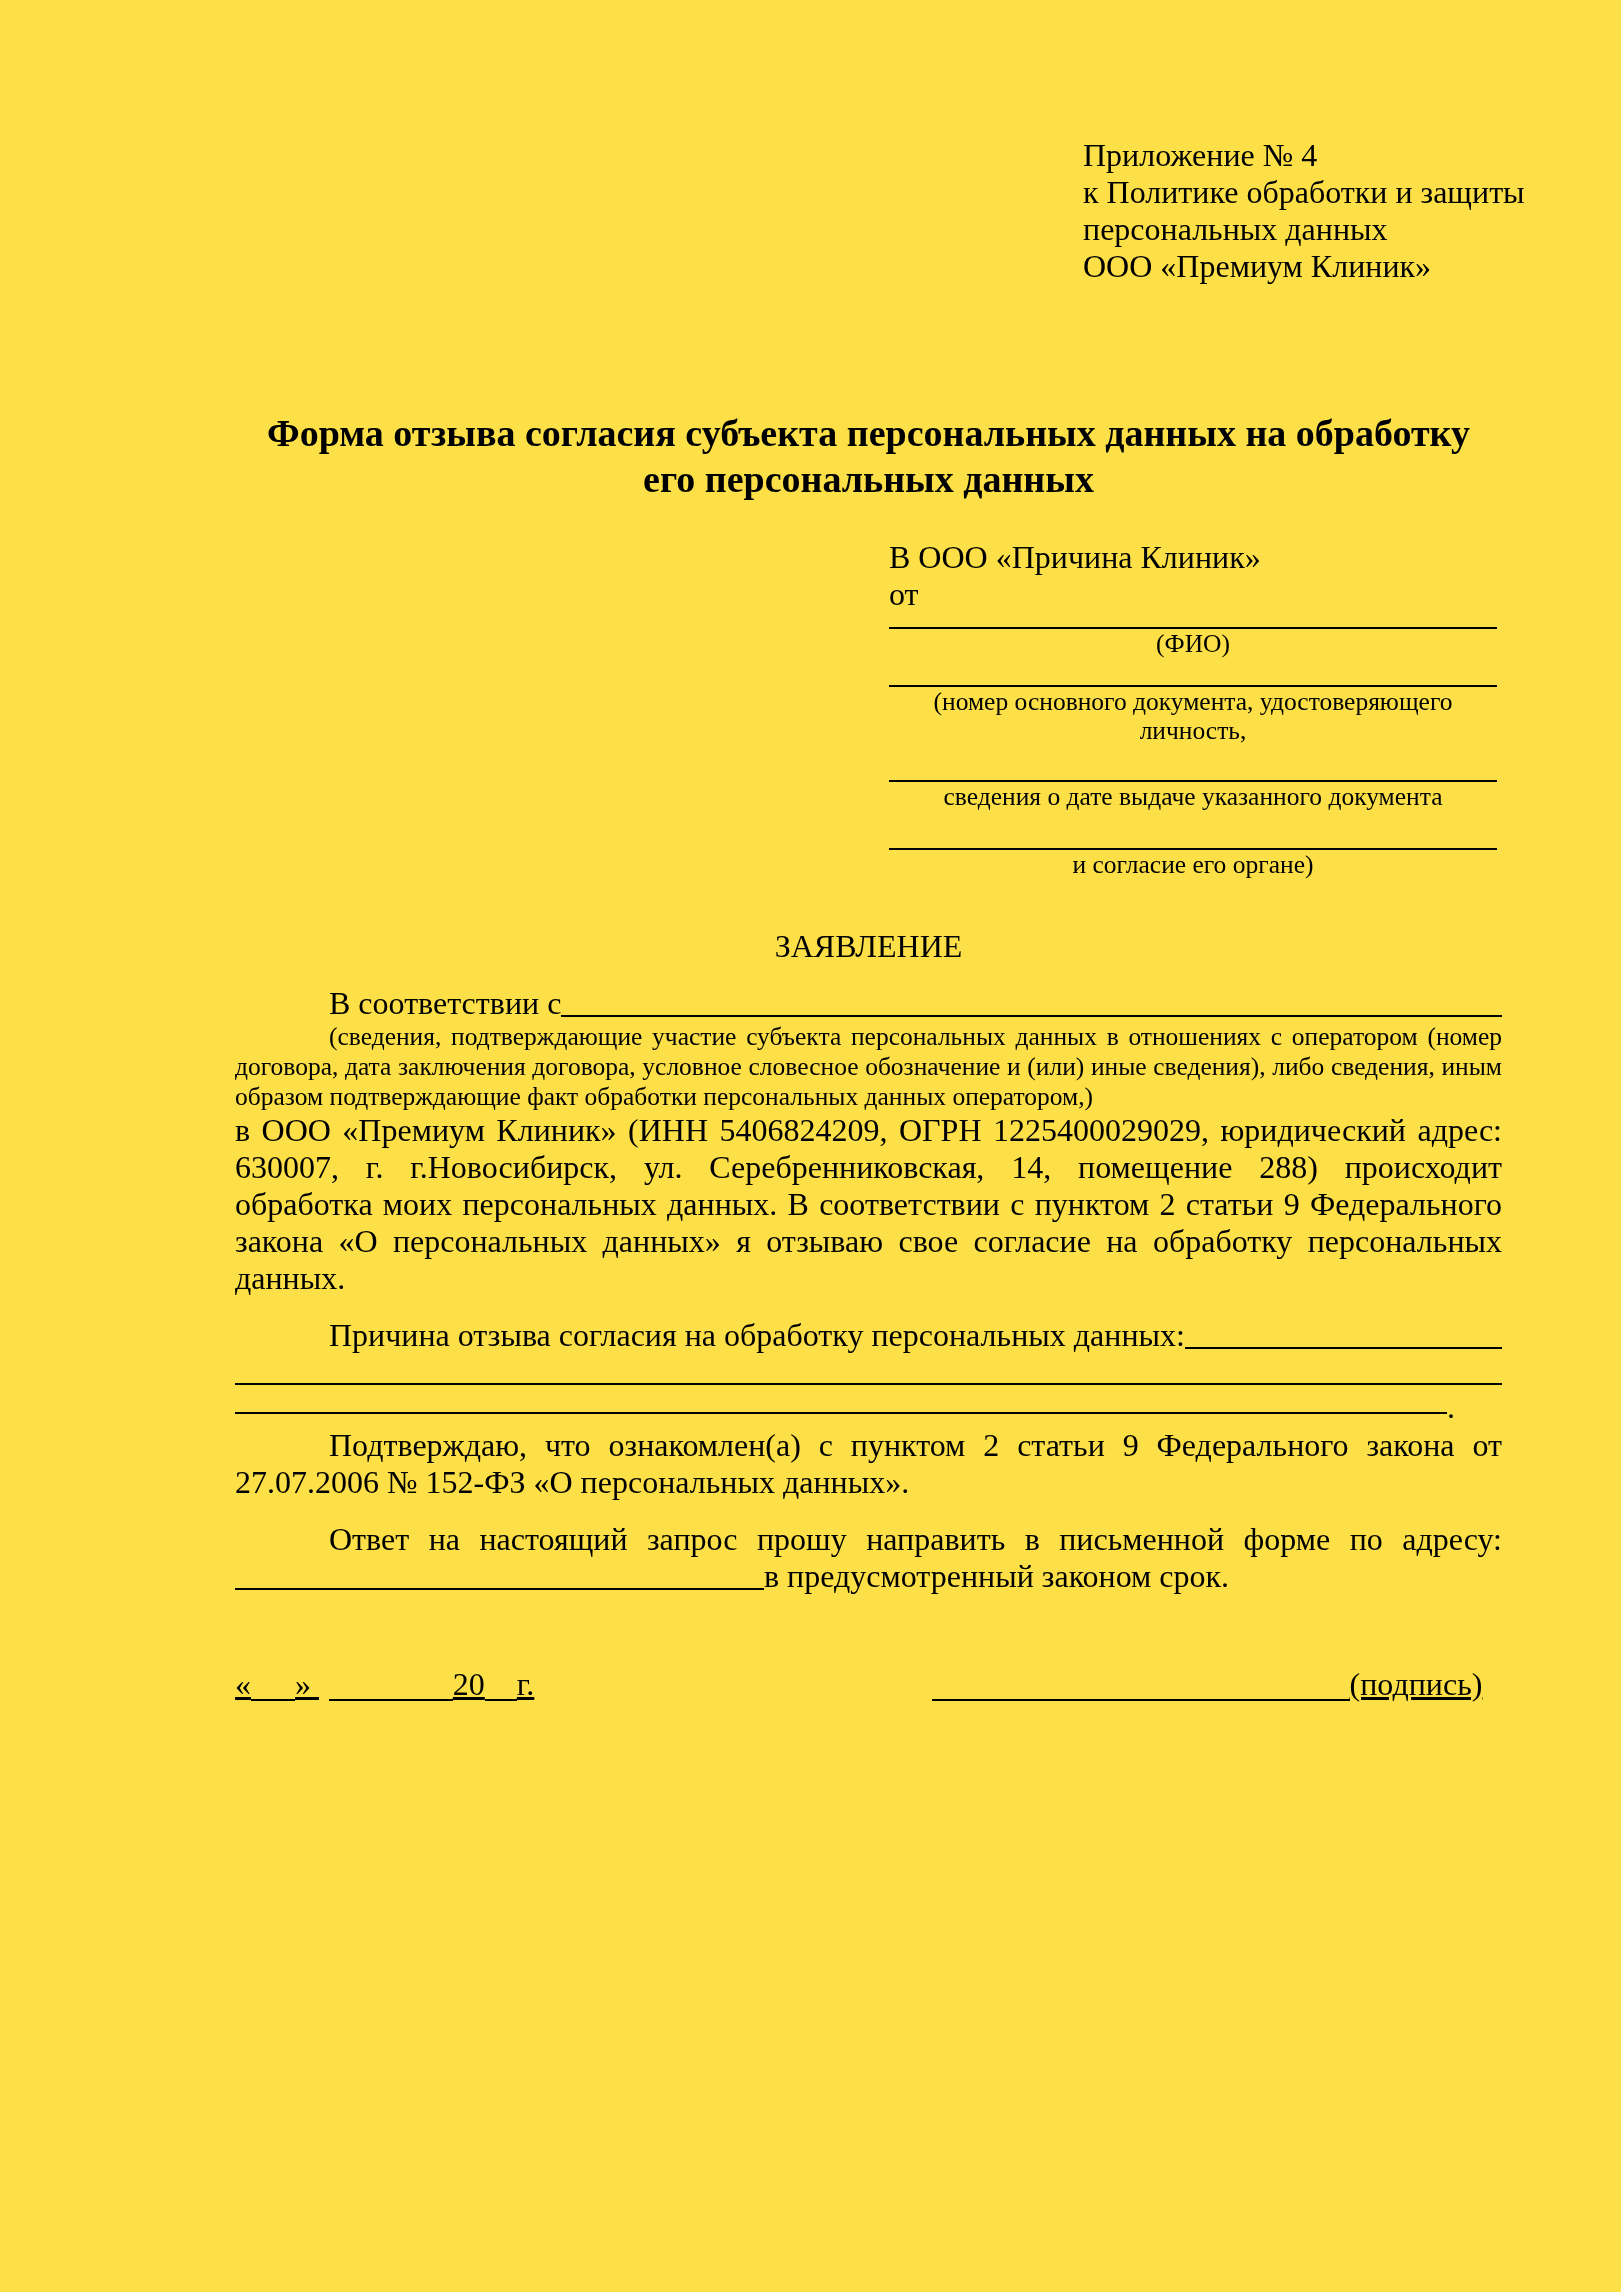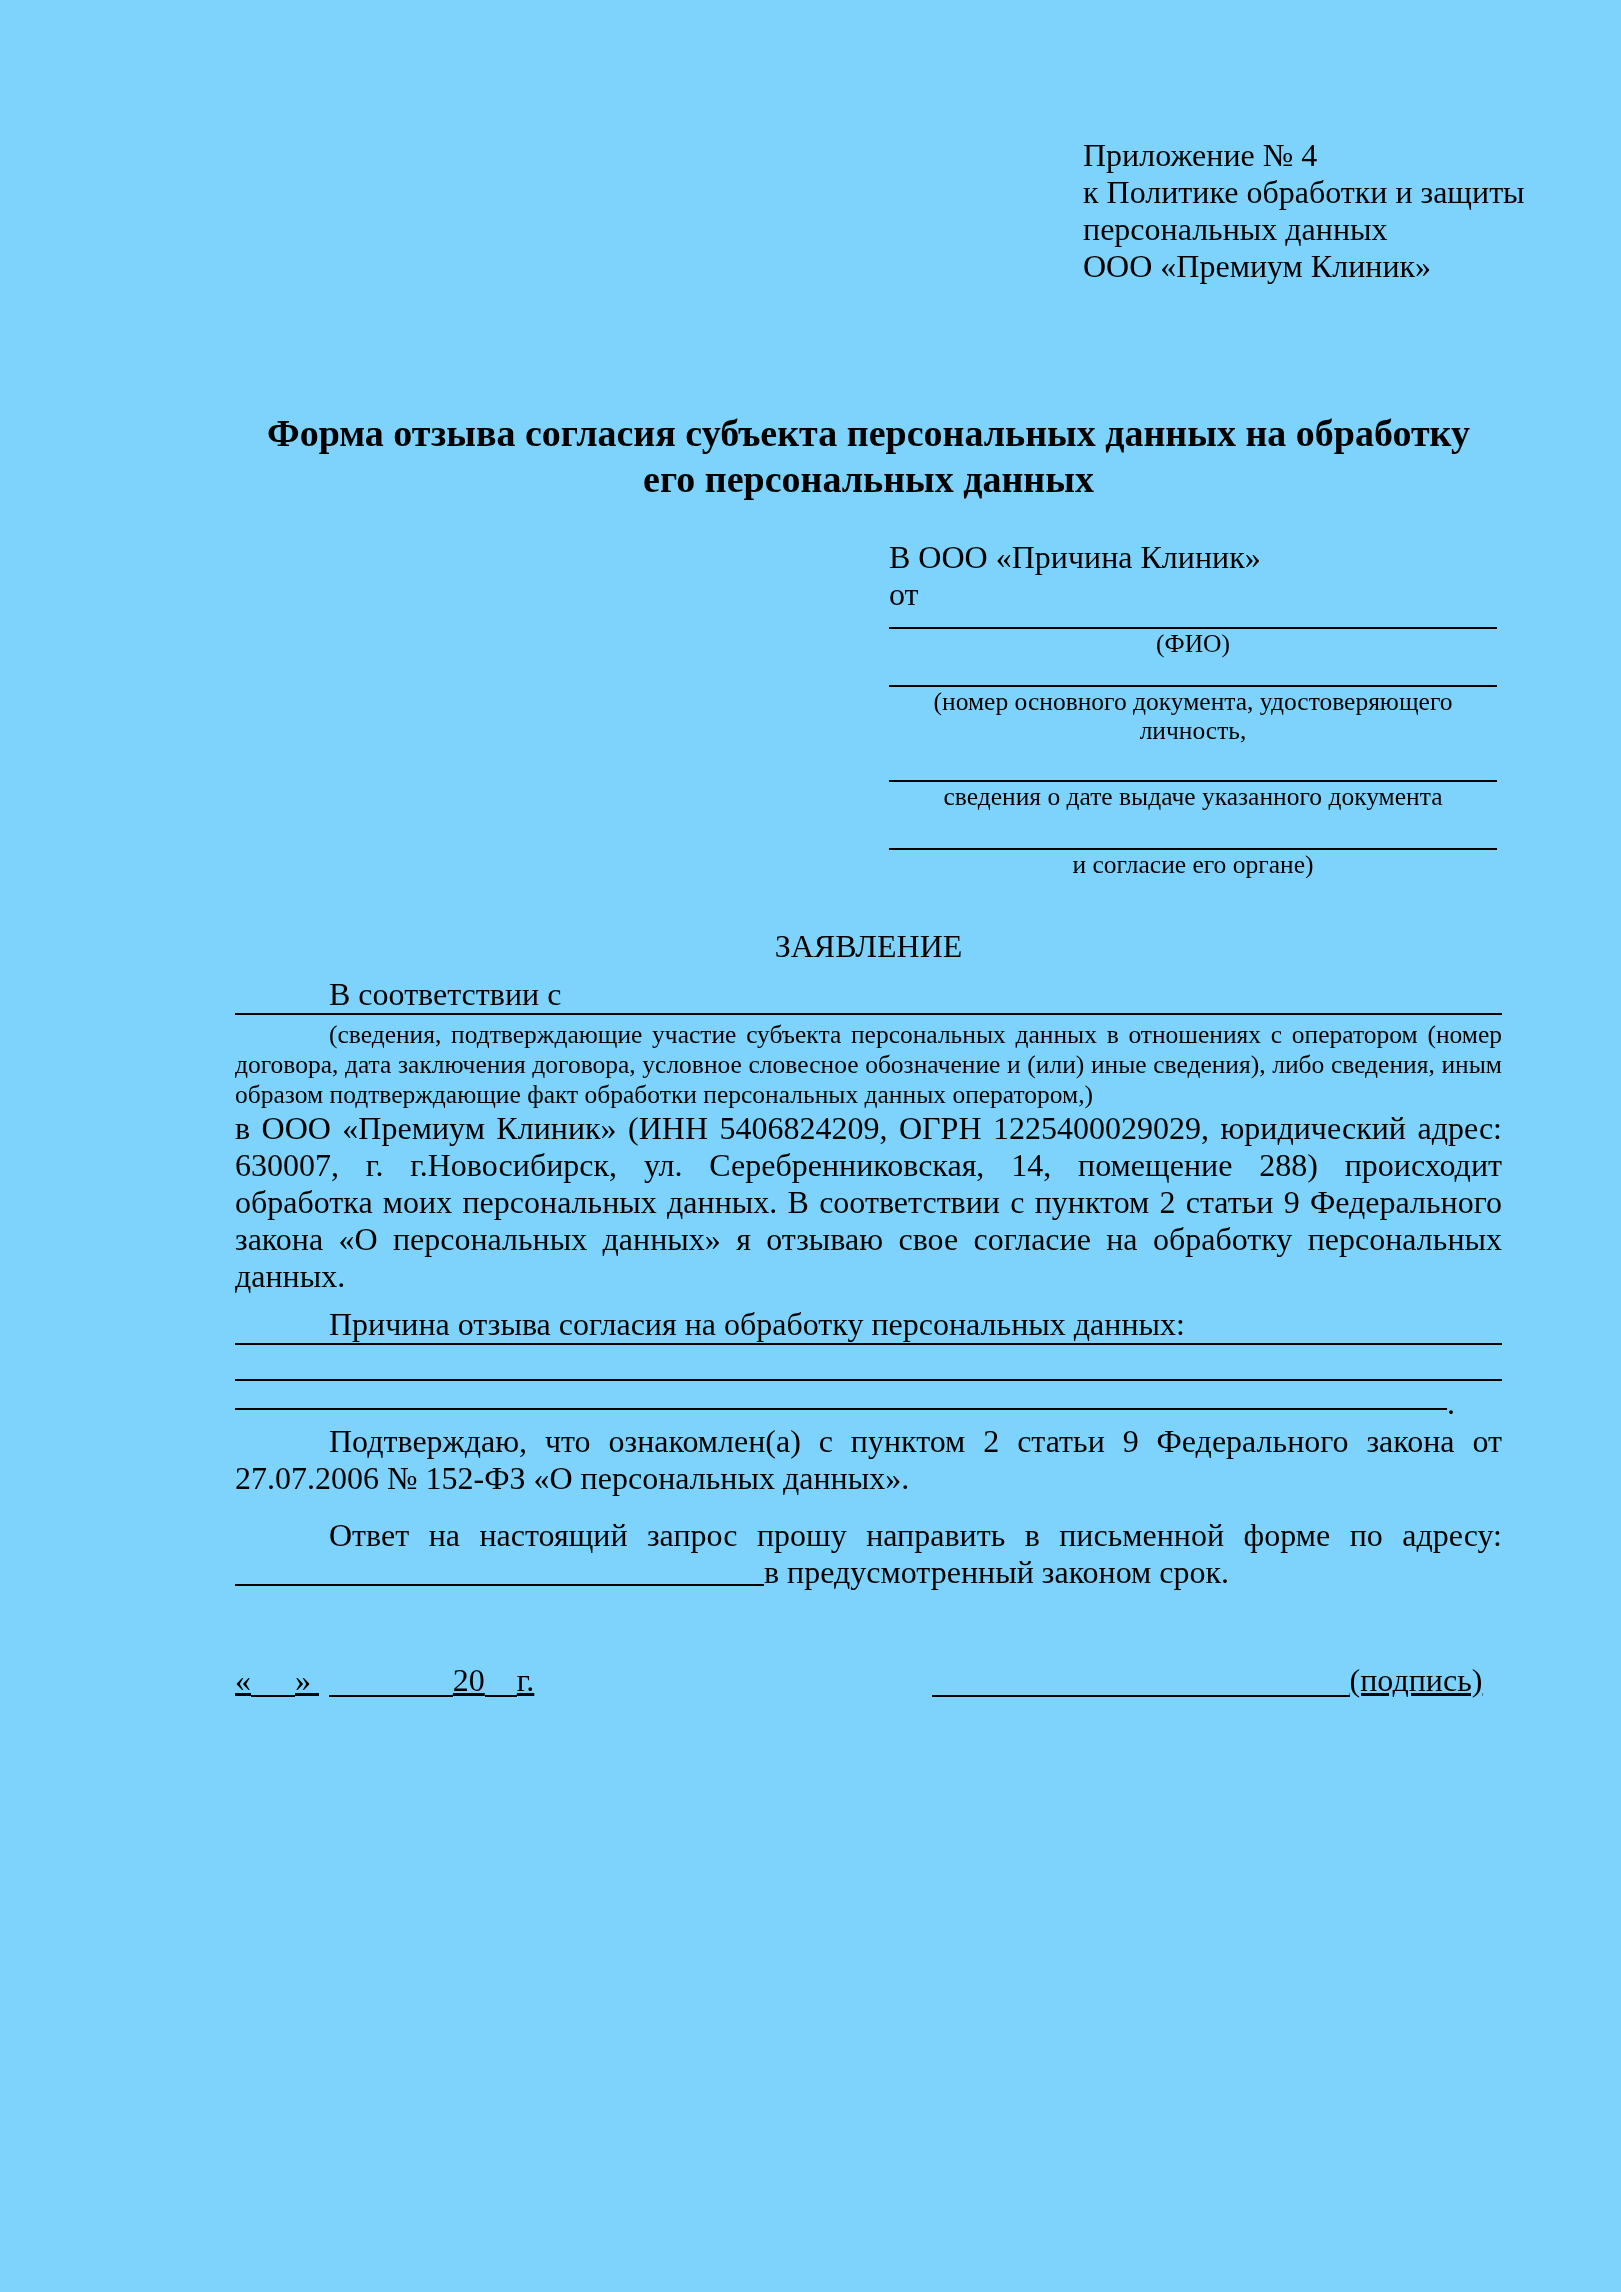--- a/index.html
+++ b/index.html
@@ -1,20 +1,20 @@
 <!DOCTYPE html>
 <html lang="ru"><head>
 <meta charset="utf-8">
 <style>
   html,body{margin:0;padding:0;background:#808080;}
   .page{
     position:relative;
     width:1621px;height:2293px;
     margin:0 auto;
-    background:#7dd3fc;
+    background:#fde047;
     color:#000000;
     font-family:"Liberation Serif","DejaVu Serif",serif;
     font-size:32px;line-height:37px;
     overflow:hidden;
   }
   .content{padding:0 119px 0 235px;}
 
   
   .hdr{padding-top:137px;margin-left:848px;}
   .hdr div{white-space:nowrap;}
@@ -26,21 +26,21 @@
   .addr{margin-left:654px;width:608px;margin-top:37px;}
   .uline{border-bottom:2px solid #000;}
   .u1{height:13.7px;}
   .u2{height:27.4px;}
   .u3{height:35px;}
   .u4{height:37px;}
   .cap{font-size:25.5px;line-height:29px;text-align:center;}
 
   .zayav{text-align:center;margin-top:49px;}
 
-  .flexline{display:flex;margin-top:11px;flex-direction:column;}
+  .flexline{display:flex;margin-top:20px;}
   .flexline .lead{white-space:nowrap;}
   .ind{padding-left:94px;}
   .fill{flex:1 1 auto;border-bottom:2px solid #000;margin-bottom:4.9px;}
 
   .smallcap{font-size:25.5px;line-height:30px;text-align:justify;text-indent:94px;}
   .bodypara{text-align:justify;word-spacing:1px;}
 
   .blankrow1{height:29px;border-bottom:2px solid #000;}
   .blankrow2{display:flex;height:34px;padding-right:47px;}
   .blankrow2 .dot{align-self:flex-end;line-height:21.6px;}

